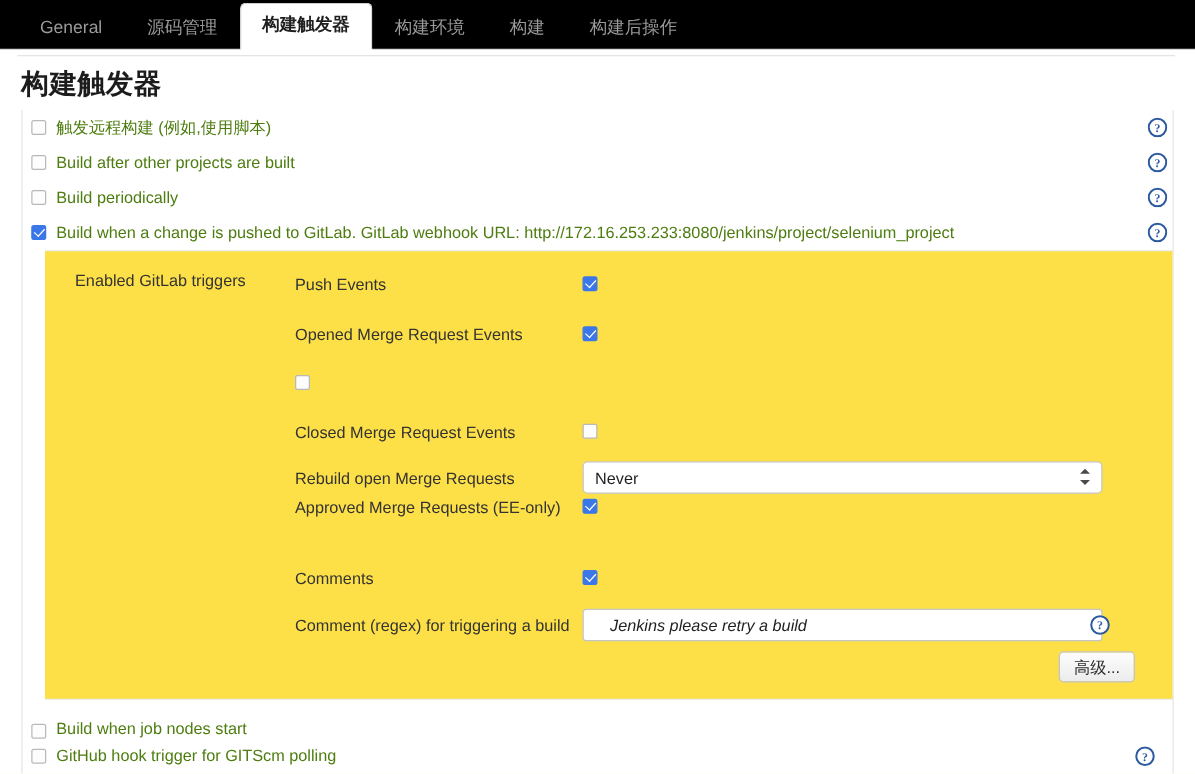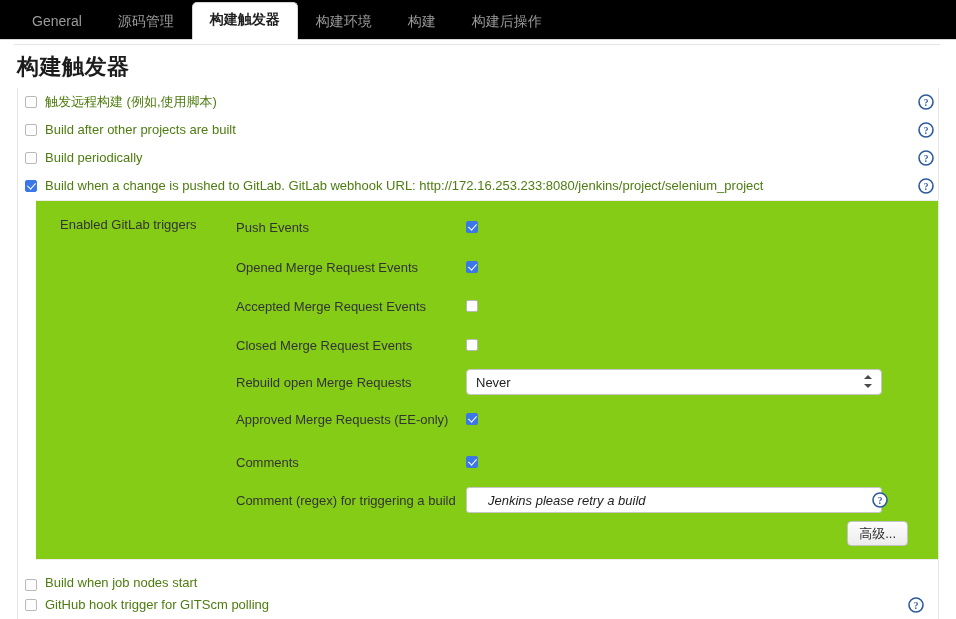--- a/index.html
+++ b/index.html
@@ -132,21 +132,21 @@
   }
   .help svg { display: block; }
 
   
   .panel {
     position: absolute;
     left: 18px;
     right: 0px;
     top: 204px;
     height: 360px;
-    background: #84cc16;
+    background: #fde047;
     border-top: 1px solid #ececec;
     border-bottom: 1px solid #ececec;
   }
   .panel-head {
     position: absolute;
     left: 24px;
     top: 16px;
     font-size: 13px;
     color: #333333;
     white-space: nowrap;
@@ -302,41 +302,40 @@
         <span class="fl">Push Events</span>
         <span class="cb checked"></span>
       </div>
 
       <div class="field" style="top:55px;">
         <span class="fl">Opened Merge Request Events</span>
         <span class="cb checked"></span>
       </div>
 
       <div class="field" style="top:94px;">
-        <span class="fl">Accepted Merge Request Events</span>
         <span class="cb"></span>
       </div>
 
       <div class="field" style="top:133px;">
         <span class="fl">Closed Merge Request Events</span>
         <span class="cb"></span>
       </div>
 
       <div class="field" style="top:167px;height:28px;">
         <span class="fl">Rebuild open Merge Requests</span>
         <div class="select">
           <span>Never</span>
           <span class="stepper">
             <i class="up"></i>
               <i class="down"></i>
           </span>
         </div>
       </div>
 
-      <div class="field" style="top:207px;">
+      <div class="field" style="top:193px;">
         <span class="fl">Approved Merge Requests (EE-only)</span>
         <span class="cb checked"></span>
       </div>
 
       <div class="field" style="top:250px;">
         <span class="fl">Comments</span>
         <span class="cb checked"></span>
       </div>
 
       <div class="field" style="top:285px;height:28px;">

